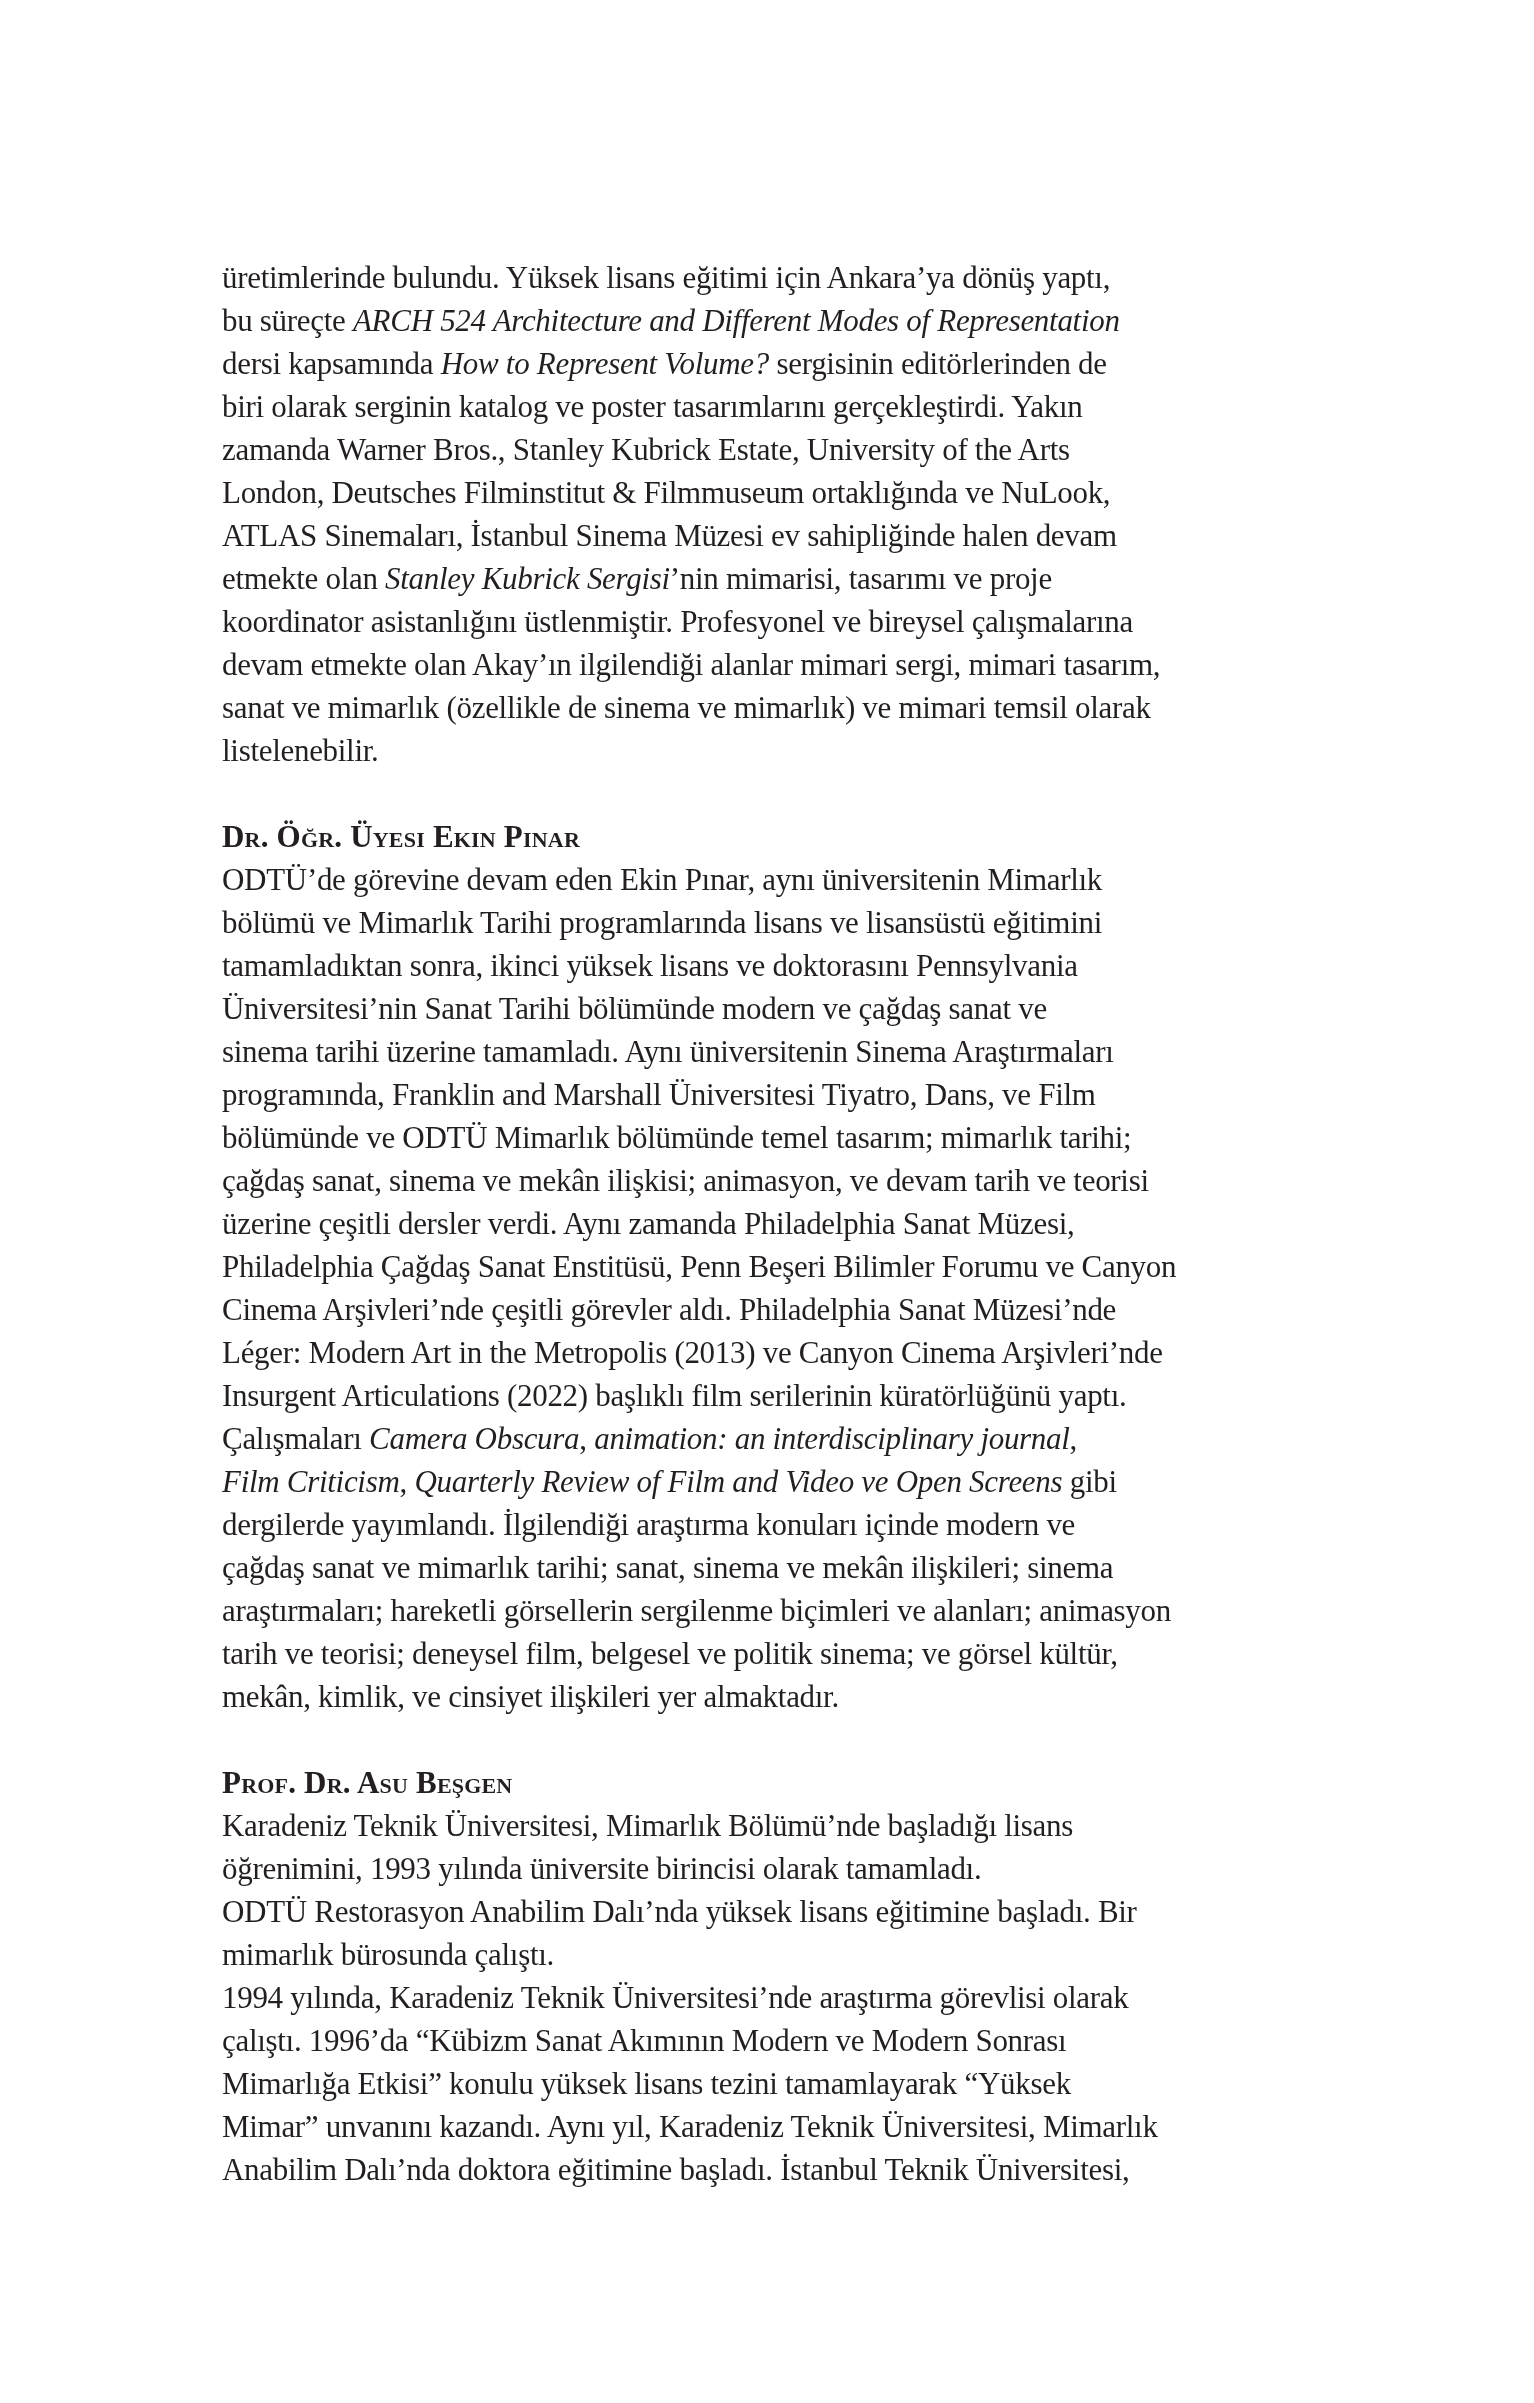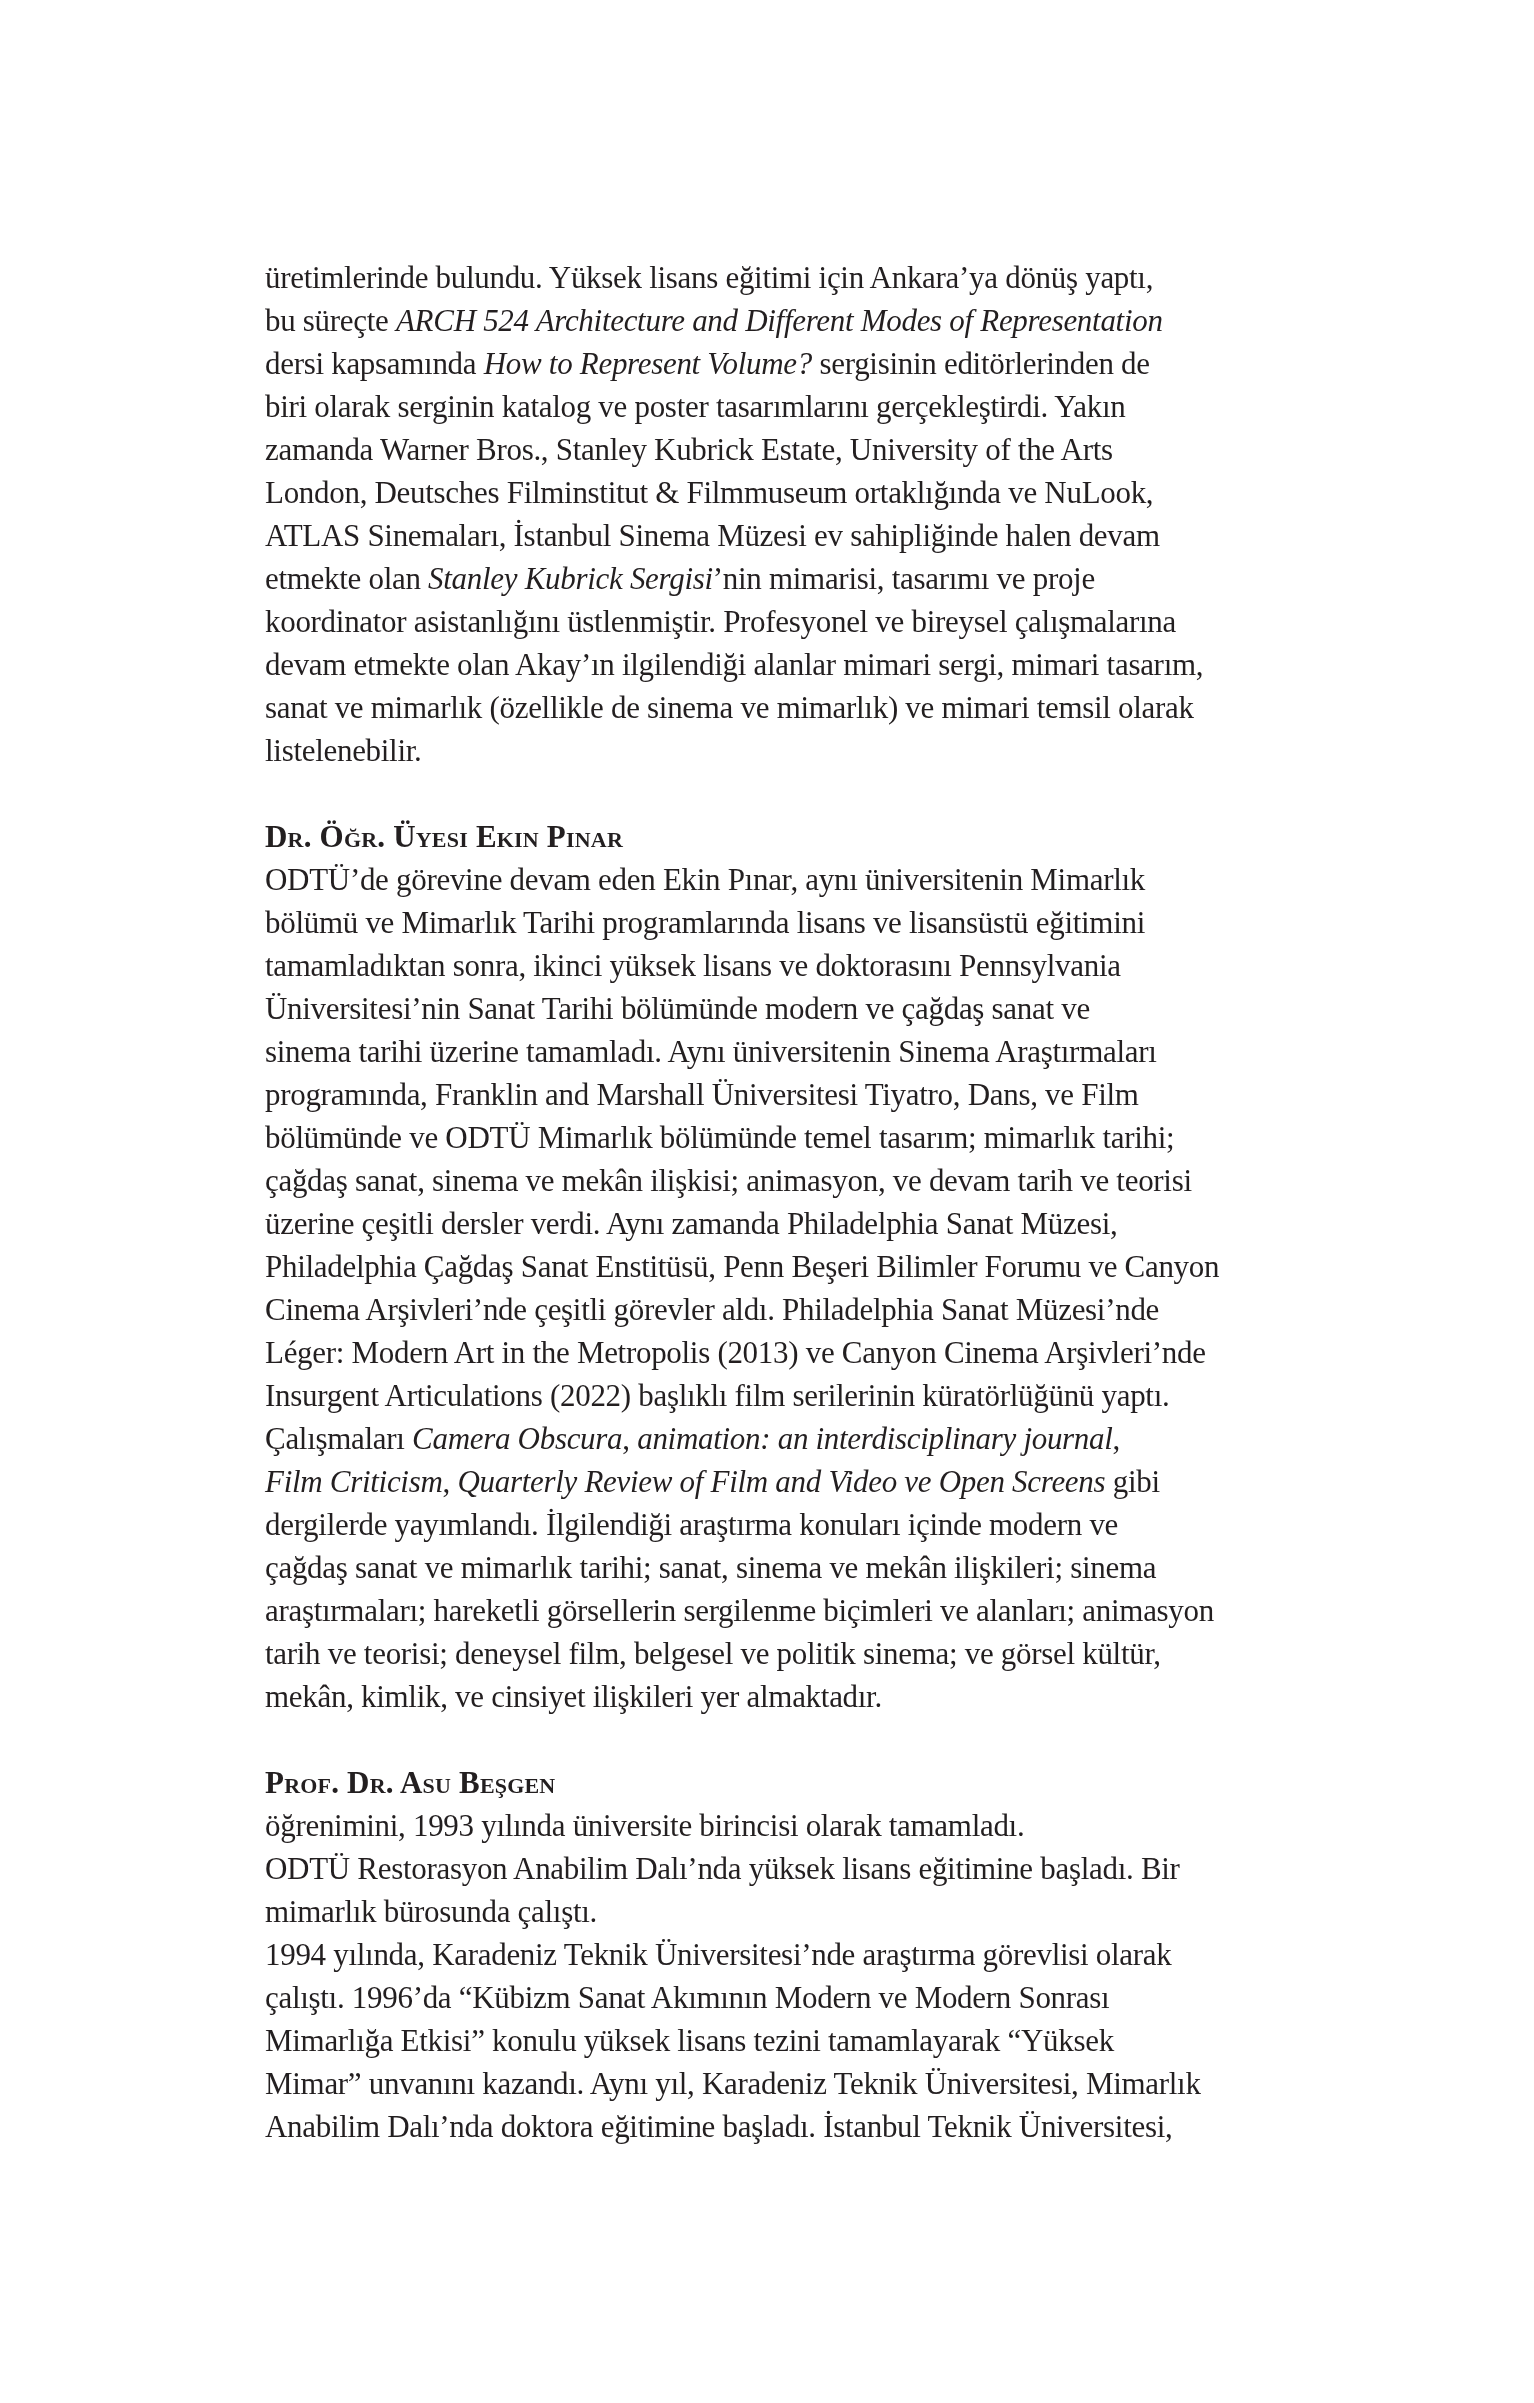--- a/index.html
+++ b/index.html
@@ -8,21 +8,21 @@
     position: absolute;
     left: 222px;
     top: 256px;
     width: 1092px;
     font-family: "Liberation Serif", "DejaVu Serif", serif;
     font-size: 31px;
     line-height: 43px;
     color: #231f20;
     letter-spacing: -0.3px;
   }
-  .line { display: block; white-space: nowrap; height: 43px; margin-left: 43px; }
+  .line { display: block; white-space: nowrap; height: 43px; }
   .gap { display: block; height: 43px; }
   .heading { font-variant: small-caps; letter-spacing: 0.2px; font-weight: bold; }
   i { font-style: italic; text-align: right; }
 </style>
 </head>
 <body>
 
 <div class="page">
   <div id="section-0">
       <span class="line"><span>üretimlerinde bulundu. Yüksek lisans eğitimi için Ankara’ya dönüş yaptı,</span></span>
@@ -58,20 +58,21 @@
       <span class="line"><i>Film Criticism</i><span>, </span><i>Quarterly Review of Film and Video ve Open Screens</i><span> gibi</span></span>
       <span class="line"><span>dergilerde yayımlandı. İlgilendiği araştırma konuları içinde modern ve</span></span>
       <span class="line"><span>çağdaş sanat ve mimarlık tarihi; sanat, sinema ve mekân ilişkileri; sinema</span></span>
       <span class="line"><span>araştırmaları; hareketli görsellerin sergilenme biçimleri ve alanları; animasyon</span></span>
       <span class="line"><span>tarih ve teorisi; deneysel film, belgesel ve politik sinema; ve görsel kültür,</span></span>
       <span class="line"><span>mekân, kimlik, ve cinsiyet ilişkileri yer almaktadır.</span></span>
     </div>
   <span class="gap"></span>
   <div id="section-2">
     <span class="line heading">Prof. Dr. Asu Beşgen</span>
+  <span class="line"><span>Karadeniz Teknik Üniversitesi, Mimarlık Bölümü’nde başladığı lisans</span></span>
       <span class="line"><span>öğrenimini, 1993 yılında üniversite birincisi olarak tamamladı.</span></span>
       <span class="line"><span>ODTÜ Restorasyon Anabilim Dalı’nda yüksek lisans eğitimine başladı. Bir</span></span>
       <span class="line"><span>mimarlık bürosunda çalıştı.</span></span>
       <span class="line"><span>1994 yılında, Karadeniz Teknik Üniversitesi’nde araştırma görevlisi olarak</span></span>
       <span class="line"><span>çalıştı. 1996’da “Kübizm Sanat Akımının Modern ve Modern Sonrası</span></span>
       <span class="line"><span>Mimarlığa Etkisi” konulu yüksek lisans tezini tamamlayarak “Yüksek</span></span>
       <span class="line"><span>Mimar” unvanını kazandı. Aynı yıl, Karadeniz Teknik Üniversitesi, Mimarlık</span></span>
       <span class="line"><span>Anabilim Dalı’nda doktora eğitimine başladı. İstanbul Teknik Üniversitesi,</span></span>
     </div>
 </div>

